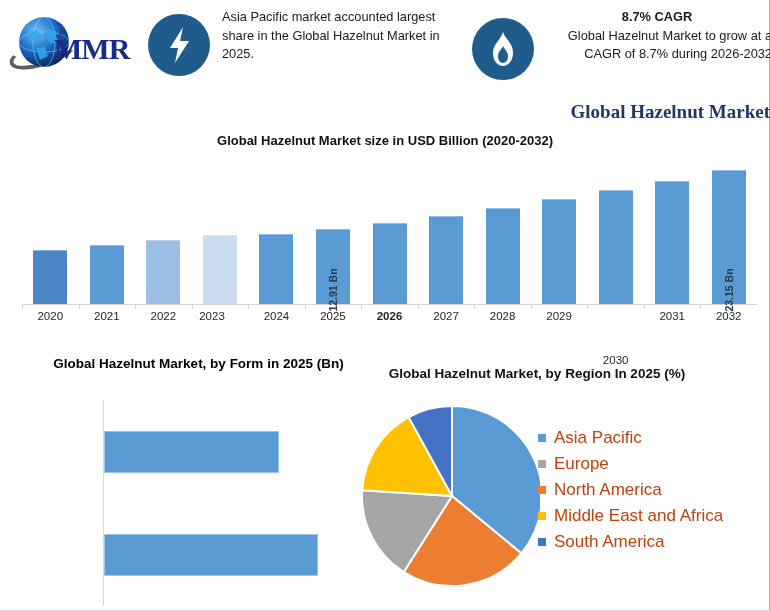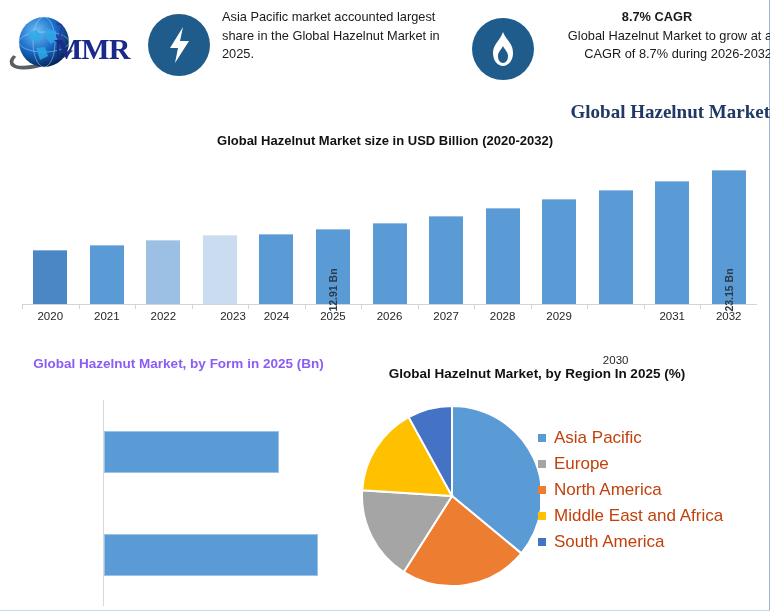--- a/index.html
+++ b/index.html
@@ -101,22 +101,22 @@
   }
   .bar-label {
     position: absolute; top: 160px;
     width: 52px; text-align: center;
     font-size: 11.5px; color: #262626;
   }
 
   
   .formchart { position: absolute; left: 0px; top: 355px; width: 360px; height: 256px; }
   .formchart .fc-title {
-    position: absolute; left: 6px; top: 0; width: 345px; text-align: center;
-    font-size: 13.5px; font-weight: bold; color: #8b5cf6; line-height: 1.35;
+    position: absolute; left: 26px; top: 0; width: 345px; text-align: center;
+    font-size: 13.5px; font-weight: bold; color: #000000; line-height: 1.35;
   }
   .fc-plot { position: absolute; left: 103px; top: 45px; width: 240px; height: 206px; }
   .fc-axis { position: absolute; left: 0; top: 0; width: 1px; height: 206px; background: #d9d9d9; }
   .hbar {
     position: absolute; height: 42px; background: #5b9bd5;
     border: 1px solid rgba(255,255,255,0.4);
   }
 
   
   .piechart { position: absolute; left: 360px; top: 365px; width: 410px; height: 246px; }
@@ -241,24 +241,24 @@
         <div class="bar-col" style="left: 689.731px; width: 34px; height: 134px;">
           <div class="bar" style="height: 134px; background: rgb(91, 155, 213);">
             <span class="bar-val">23.15 Bn</span>
           </div>
         </div>
         <div class="bar-tick" style="left: 678.462px;"></div>
       </div>
   <div class="bar-label" style="left: 2.26923px;">2020</div>
       <div class="bar-label" style="left: 58.8077px;">2021</div>
       <div class="bar-label" style="left: 115.346px;">2022</div>
-      <div class="bar-label" style="left: 185px;">2023</div>
+      <div class="bar-label" style="left: 164px;">2023</div>
       <div class="bar-label" style="left: 228.423px;">2024</div>
       <div class="bar-label" style="left: 284.962px;">2025</div>
-      <div class="bar-label" style="left: 341.5px;">2026</div>
+      <div class="bar-label" style="left: 341.5px; font-weight: bold;">2026</div>
       <div class="bar-label" style="left: 398.038px;">2027</div>
       <div class="bar-label" style="left: 454.577px;">2028</div>
       <div class="bar-label" style="left: 511.115px;">2029</div>
       <div class="bar-label" style="left: 567.654px; margin-top: 44px;">2030</div>
       <div class="bar-label" style="left: 624.192px;">2031</div>
       <div class="bar-label" style="left: 680.731px;">2032</div>
     </div>
 
   <div class="formchart">
     <div class="fc-title">Global Hazelnut Market, by Form in 2025 (Bn)</div>

